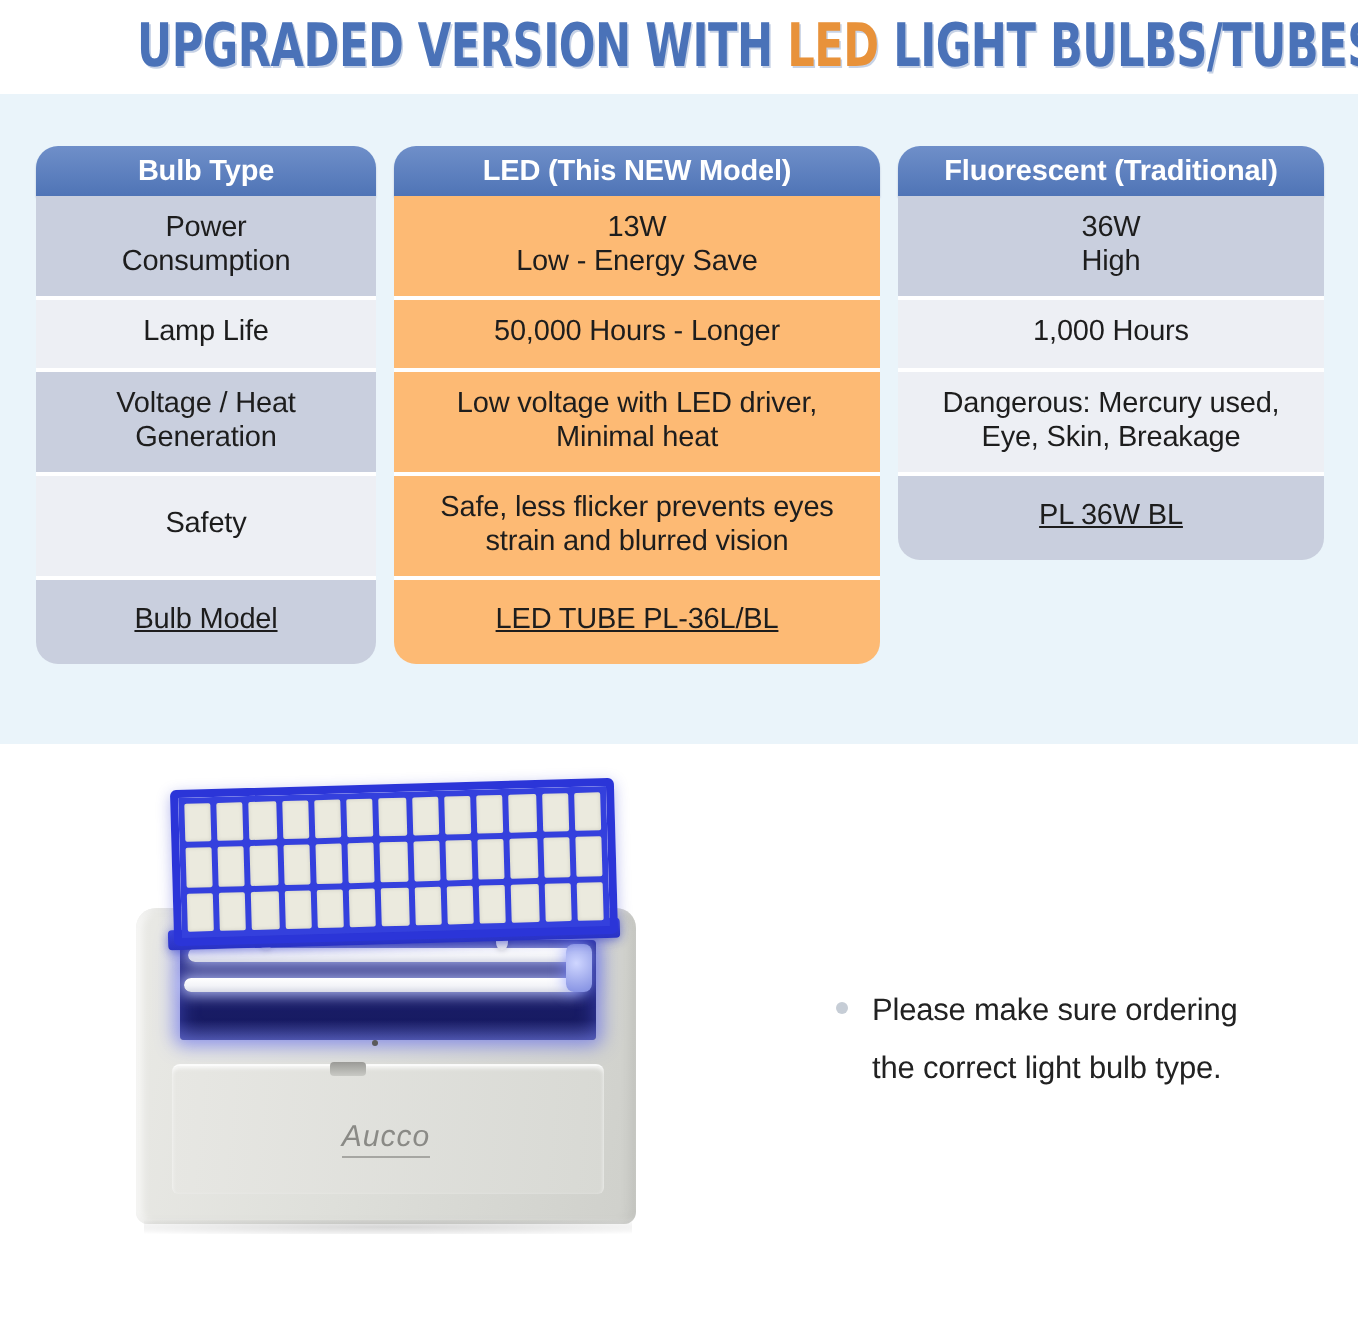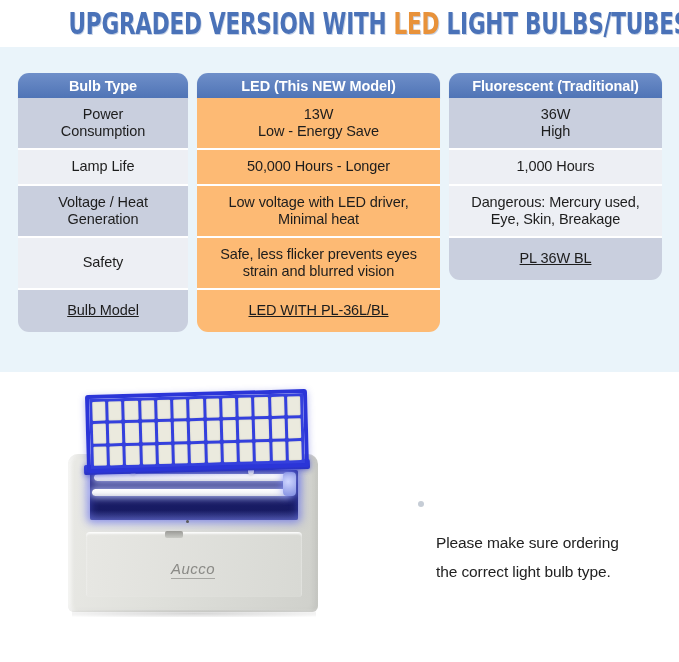--- a/index.html
+++ b/index.html
@@ -301,21 +301,20 @@
     border-radius: 50%;
     background: #c6cdd6;
     margin-top: 9px;
     flex: 0 0 auto;
   }
   .note-text {
     font-size: 15.5px;
     line-height: 1.85;
     color: #222222;
     letter-spacing: -0.1px;
-    margin-top: 37px;
   }
 </style>
 </head>
 <body>
 
 <div class="title-bar">
   <div class="title-text"><span>UPGRADED VERSION WITH </span><span class="accent">LED</span><span> LIGHT BULBS/TUBES</span></div>
 </div>
 
 <div class="table-panel">
@@ -373,21 +372,21 @@
       </div>
 
       <div class="cell green h-safety">
         <div>
           <div>Safe, less flicker prevents eyes</div>
           <div>strain and blurred vision</div>
         </div>
       </div>
 
       <div class="cell green h-model">
-        <div>LED WITH PL-36L/BL</div>
+        <div>LED TUBE PL-36L/BL</div>
       </div>
     </div>
 
     <div class="col col-fluo">
       <div class="col-head">Fluorescent (Traditional)</div>
 
       <div class="cell grey-a h-power">
         <div>
           <div>36W</div>
           <div>High</div>

